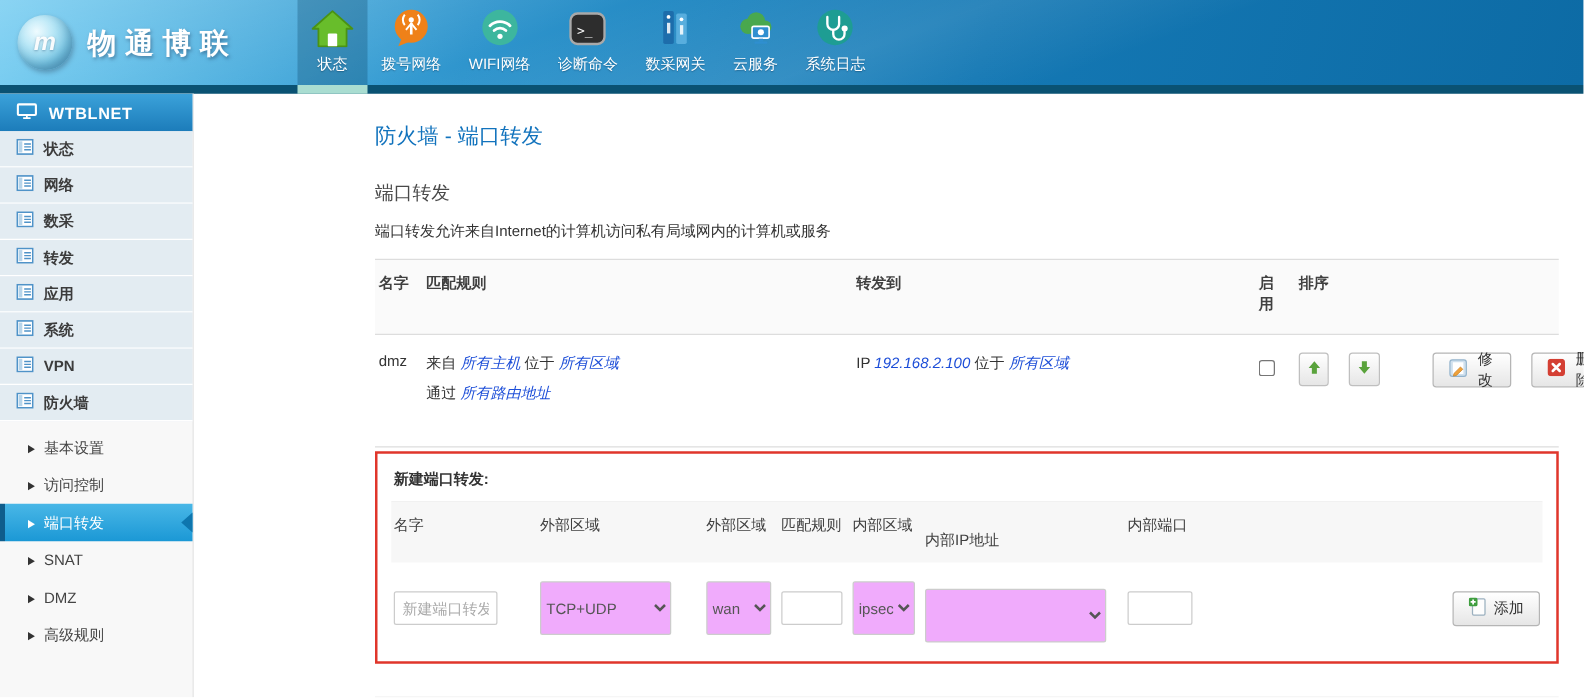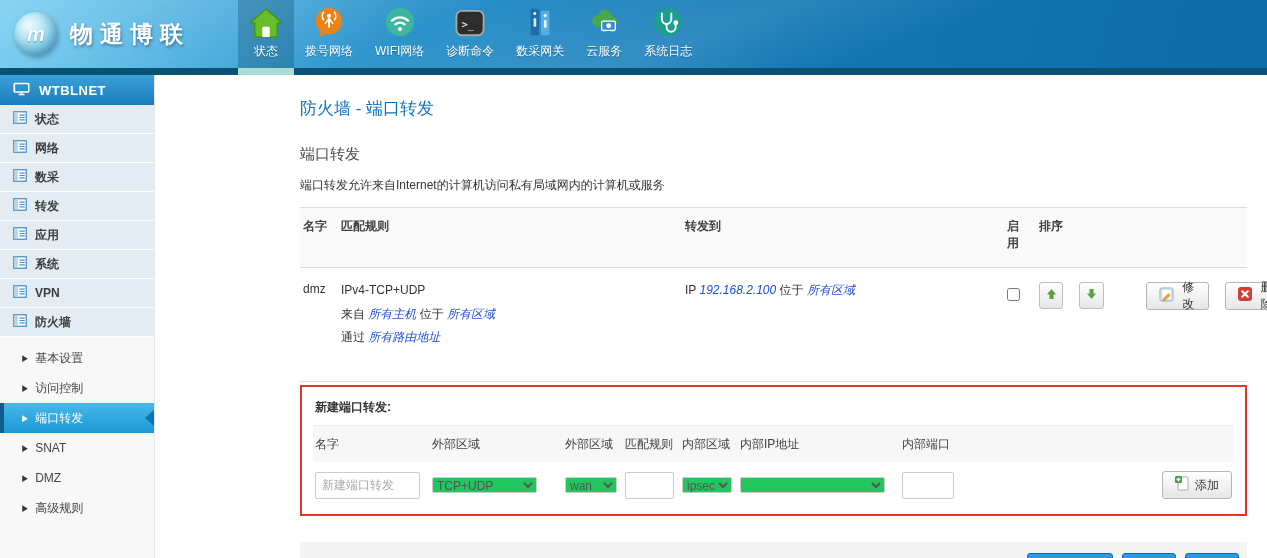--- a/index.html
+++ b/index.html
@@ -50,25 +50,25 @@
   .btn { height:28px; padding:0 12px; display:inline-flex; align-items:center; gap:6px; background:linear-gradient(#ffffff,#e6e6e6); border:1px solid #b5b5b5; border-radius:3px; font-size:12px; color:#333; cursor:pointer; font-family:inherit; }
   .btn-edit { margin-left:26px; }
   .btn-delete { margin-left:auto; margin-right:6px;font-family:Liberation Serif, serif; }
 
   
   .form-box { border:2px solid #e0362b; margin-top:3px; padding:9px 11px 13px; }
   .form-title { font-size:12px; font-weight:bold; color:#333; padding:3px 2px 9px; border-bottom:1px solid #ededed; }
   .form-labels { display:flex; background:#f7f7f7; padding:10px 2px 9px; font-size:12px; color:#404040; }
   .form-controls { display:flex; align-items:center; padding:9px 2px 2px; }
   .fc-name { width:117px; } .fc-proto { width:133px; } .fc-extzone { width:60px; }
-  .fc-extport { width:57px; } .fc-intzone { width:58px; } .fc-intip { width:162px; } .fc-intport { width:55px; }
+  .fc-extport { width:57px; } .fc-intzone { width:58px; } .fc-intip { width:162px;margin-top:12px; } .fc-intport { width:55px; }
   .txt { height:27px; border:1px solid #ccc; border-radius:2px; font-size:12px; padding:0 6px; color:#555; font-family:inherit; }
   .txt::placeholder { color:#aaa; }
-  .sel { height:16px; border:1px solid #ccc; border-radius:2px; font-size:12px; color:#555; background:#22c55e; font-family:inherit; }
-  .in-name { width:105px; } .in-proto { width:105px; } .in-extzone { width:52px; }
+  .sel { height:43px; border:1px solid #ccc; border-radius:2px; font-size:12px; color:#555; background:#f0abfc; font-family:inherit; }
+  .in-name { width:83px; } .in-proto { width:105px; } .in-extzone { width:52px; }
   .in-extport { width:49px; } .in-intzone { width:50px; } .in-intip { width:145px; } .in-intport { width:52px; }
   .btn-add { margin-left:auto; }
 
   
   .action-bar { margin-top:26px; background:#f4f4f4; height:52px; display:flex; align-items:center; justify-content:flex-end; gap:9px; padding-right:8px; }
   .btn-primary { background:linear-gradient(#2f9de4,#1173c0); border:1px solid #0e68af; color:#fff; font-size:12px; height:30px; padding:0 14px; border-radius:3px; cursor:pointer; font-family:inherit; }
 </style>
 </head>
 <body>
 
@@ -282,21 +282,20 @@
       <div class="tbl-head">
         <div>名字</div>
         <div>匹配规则</div>
         <div>转发到</div>
         <div class="wrap">启用</div>
         <div>排序</div>
       </div>
       <div class="tbl-row">
         <div>dmz</div>
         <div class="match-cell">
-          <div>IPv4-TCP+UDP</div>
           <div>
             <span>来自</span>
             <a class="lnk">所有主机</a>
             <span>位于</span>
             <a class="lnk">所有区域</a>
           </div>
           <div>
             <span>通过</span>
             <a class="lnk">所有路由地址</a>
           </div>

